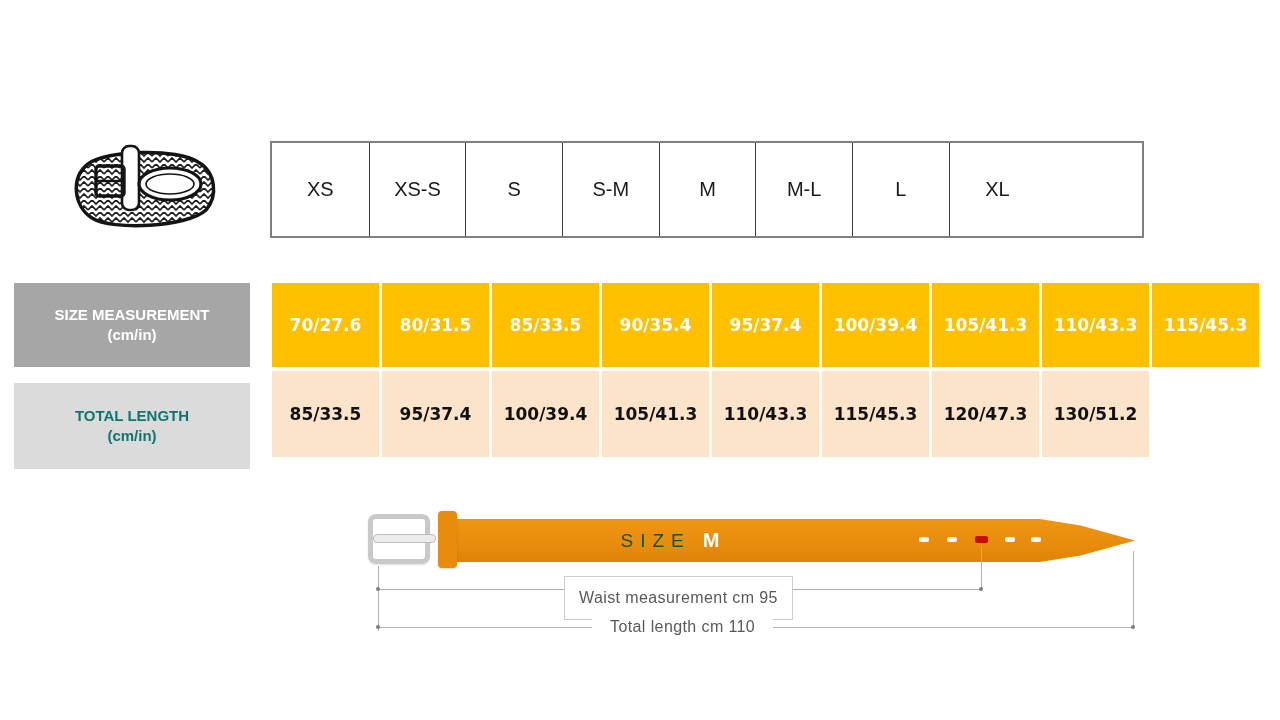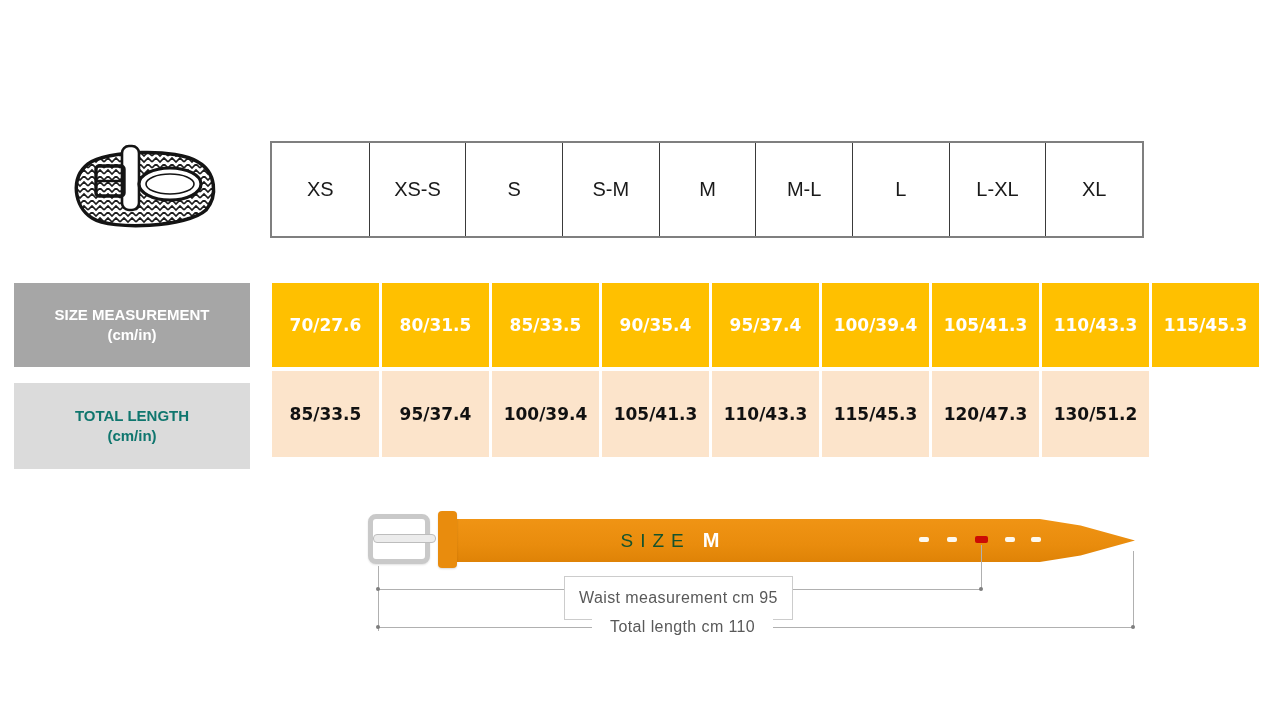--- a/index.html
+++ b/index.html
@@ -117,21 +117,20 @@
   </div>
 
   <div class="size-table">
     <div class="size-cell">XS</div>
     <div class="size-cell">XS-S</div>
     <div class="size-cell">S</div>
     <div class="size-cell">S-M</div>
     <div class="size-cell">M</div>
     <div class="size-cell">M-L</div>
     <div class="size-cell">L</div>
-    <div class="size-cell">L-XL</div>
     <div class="size-cell">XL</div>
   </div>
 
   <div class="row-labels">
     <div class="row-label gray">
       <span>SIZE MEASUREMENT</span>
       <span>(cm/in)</span>
     </div>
     <div class="row-label light">
       <span>TOTAL LENGTH</span>

